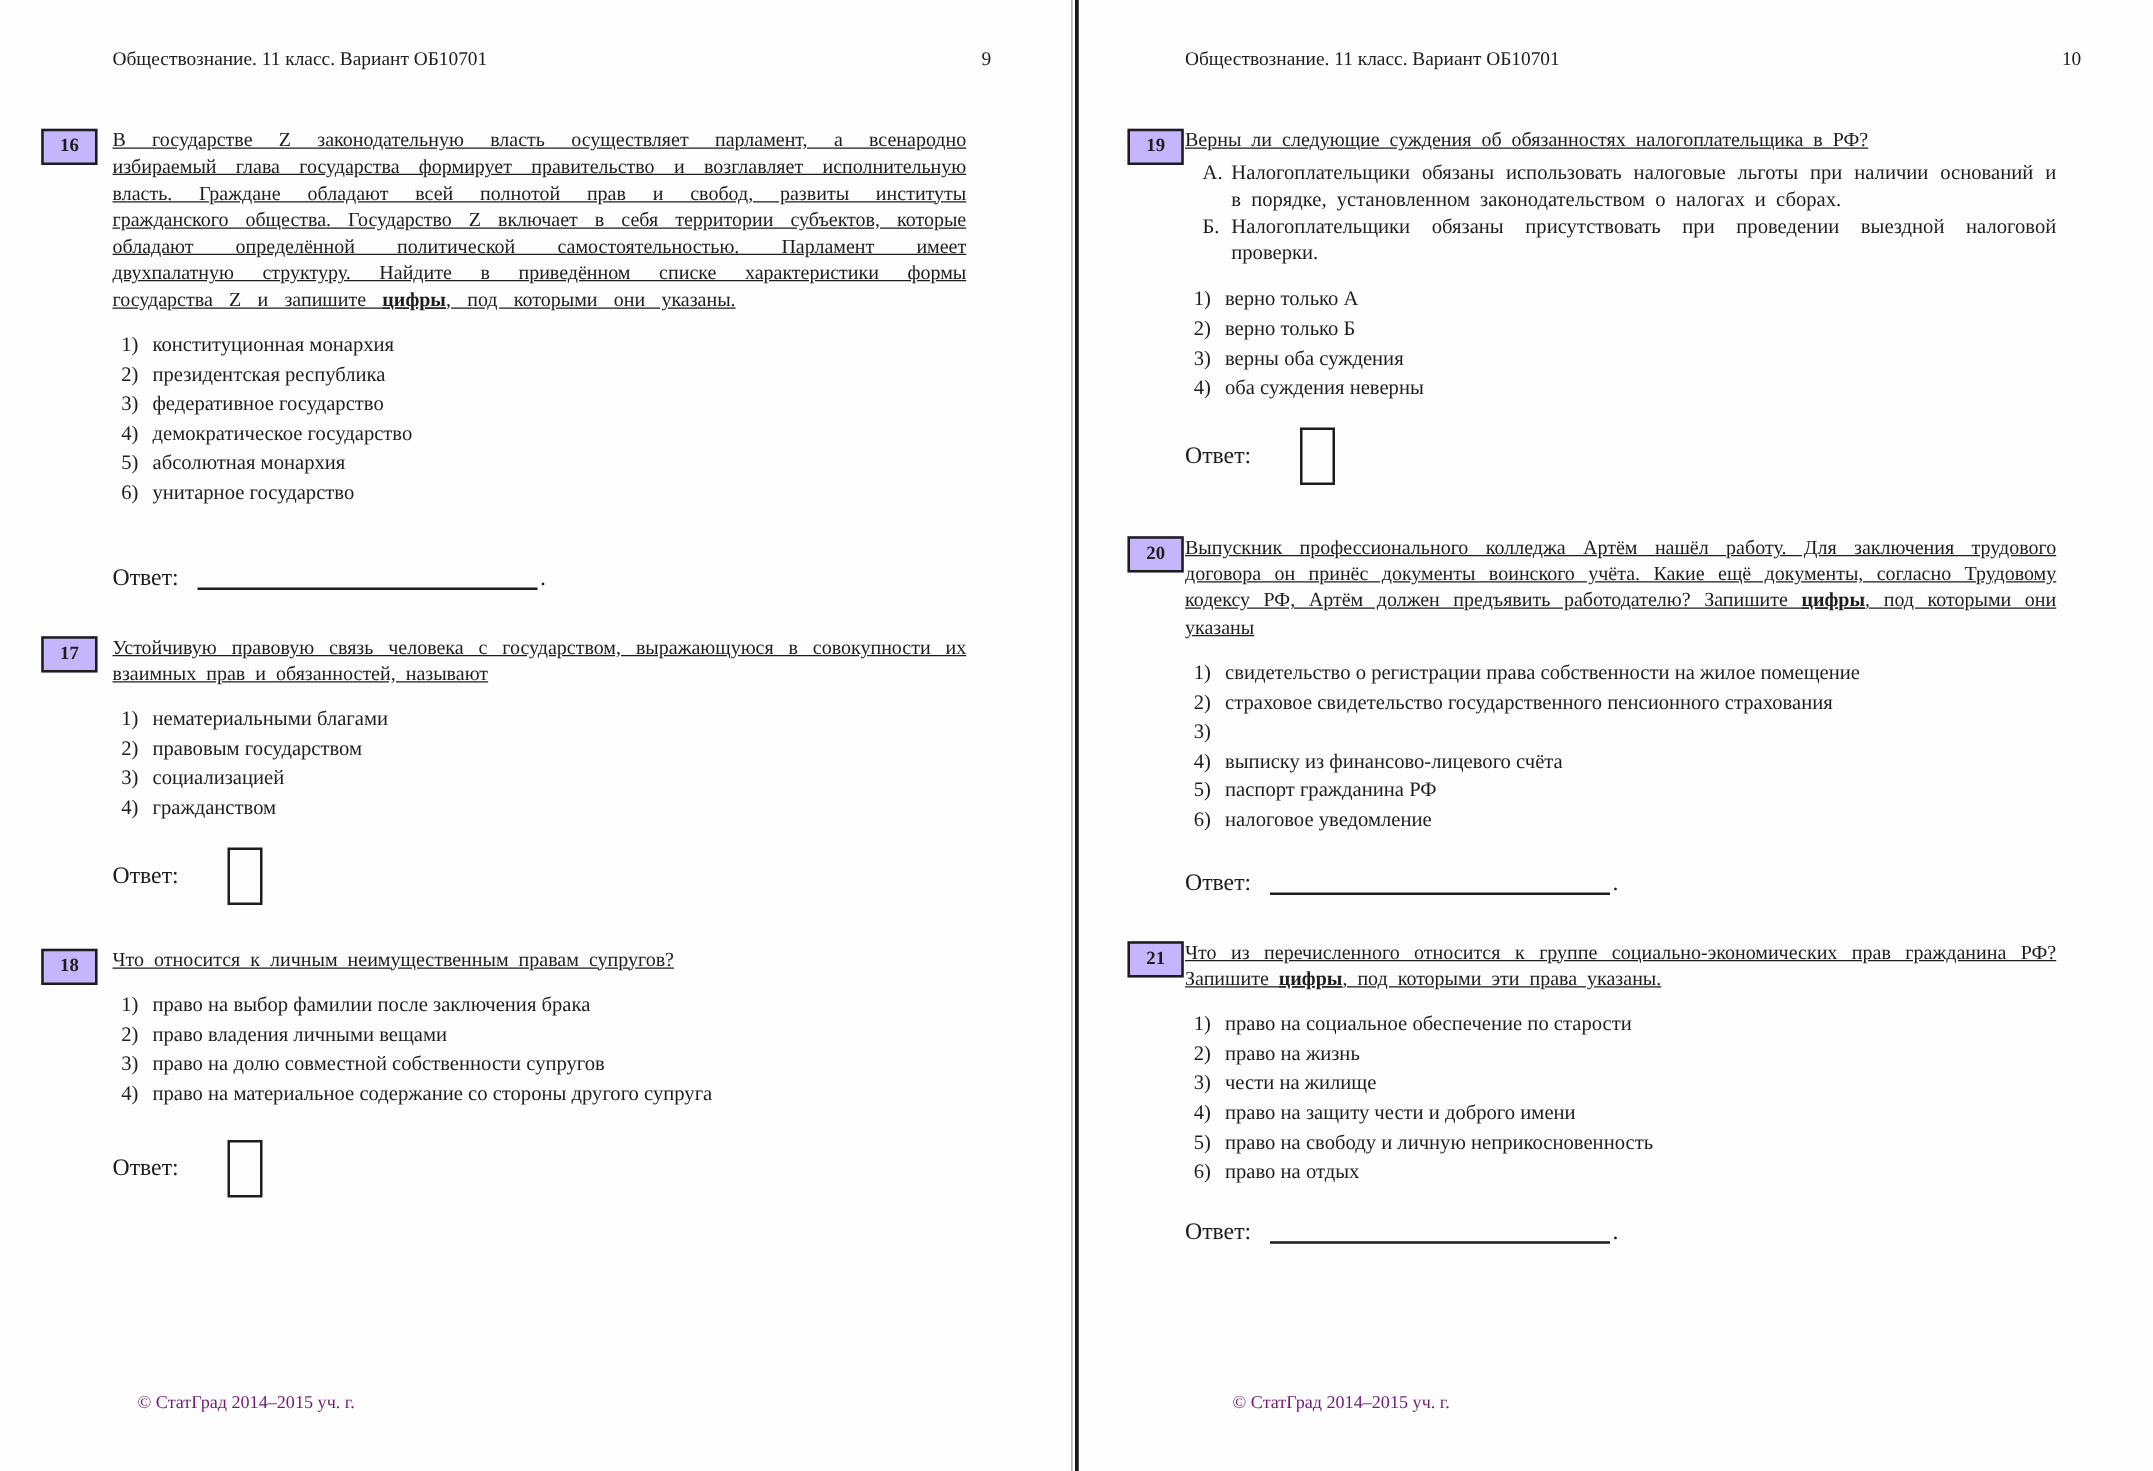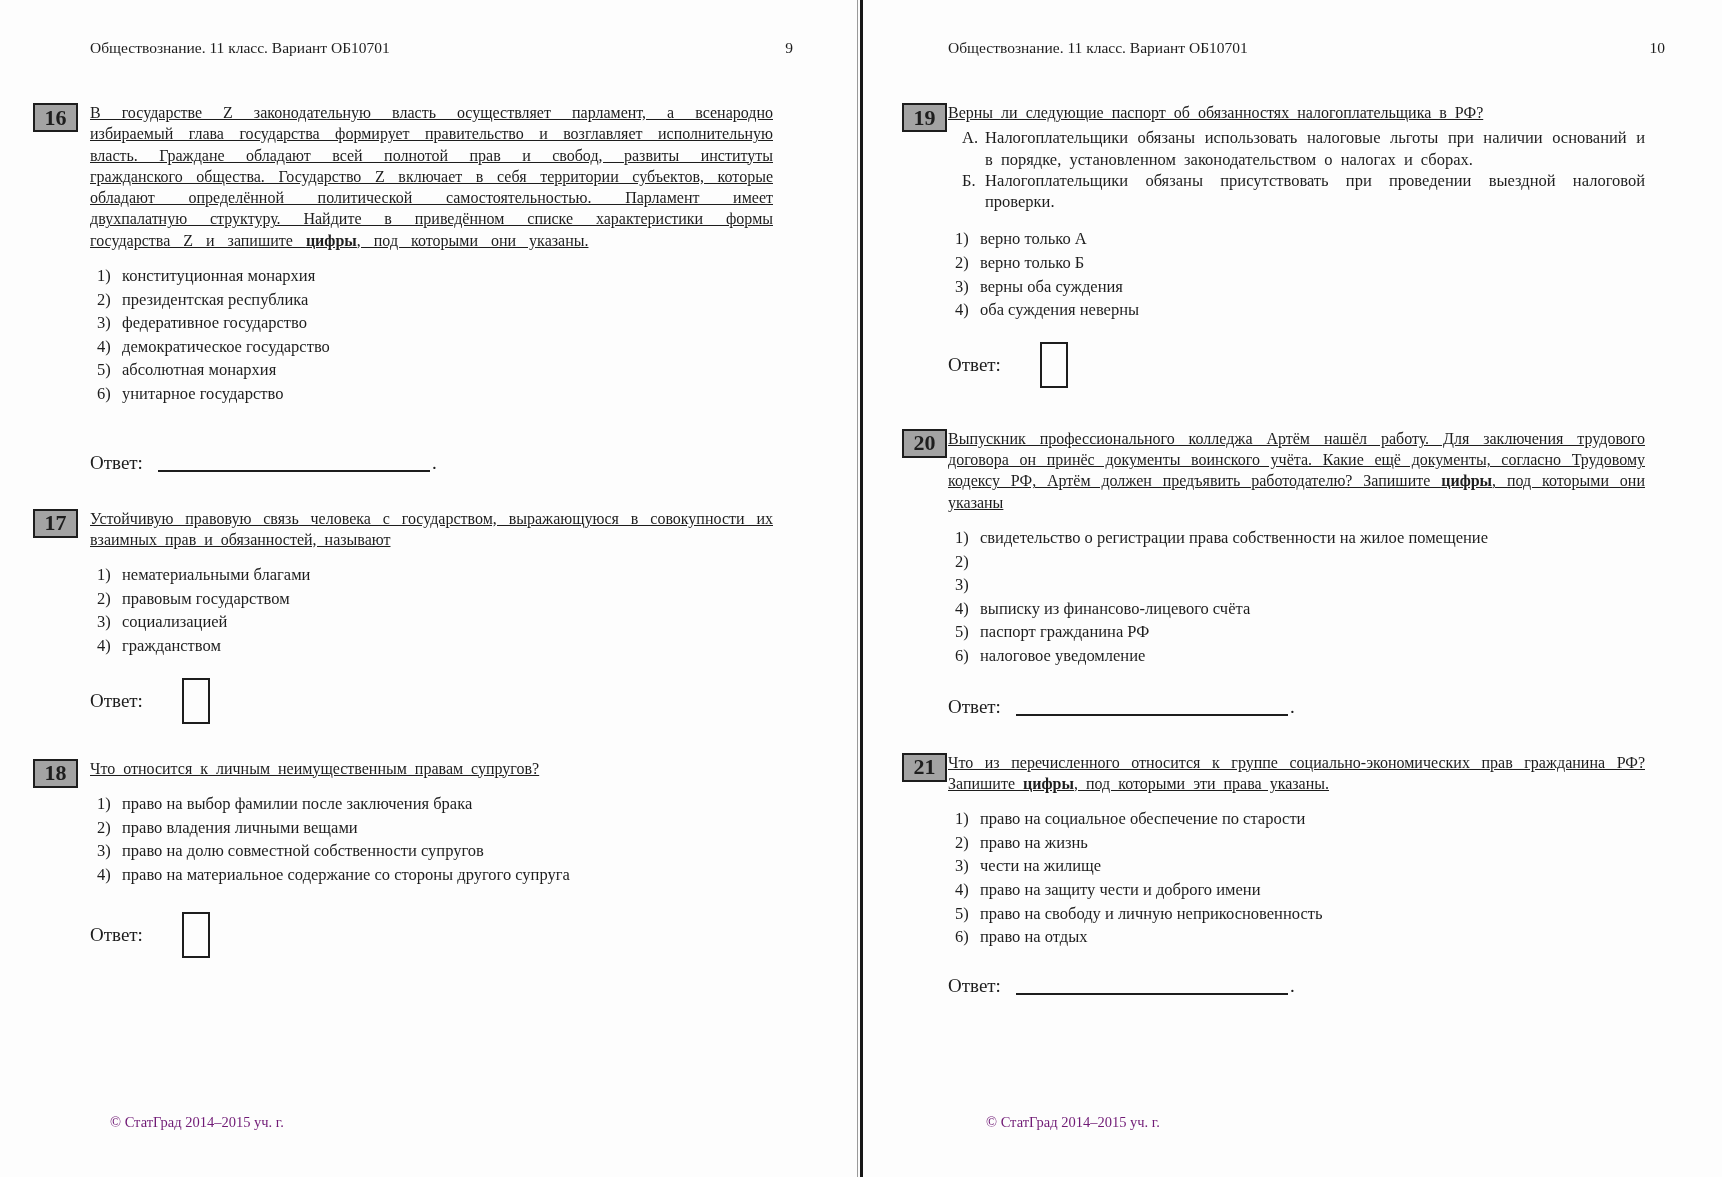--- a/index.html
+++ b/index.html
@@ -37,26 +37,26 @@
   .q { position: relative; }
   .q + .q { margin-top: 34px; }
   .q--20 { margin-top: 40px !important; }
 
   .qnum {
     position: absolute;
     top: 1px;
     width: 45px;
     height: 29px;
     border: 2px solid #1d1d1d;
-    background: #a3a3a3;
+    background: #c4b5fd;
     display: flex;
     align-items: center;
     justify-content: center;
     font-weight: bold;
-    font-size: 22px;
+    font-size: 15px;
   }
   .page-left  .qnum { left: -57px; }
   .page-right .qnum { left: -46px; }
 
   .qtext {
     font-size: 16px;
     line-height: 21.3px;
     text-align: justify;
     word-spacing: 4px;
     text-decoration: underline;
@@ -232,21 +232,21 @@
     <header class="pagehead">
       <span class="head-title">Обществознание. 11 класс. Вариант ОБ10701</span>
       <span class="head-pg">10</span>
     </header>
     <div class="questions">
         <div class="q q--19">
           <div class="qnum">
             <span>19</span>
           </div>
           <div class="qbody">
-            <p class="qtext"><span>Верны ли следующие паспорт об обязанностях налогоплательщика в РФ?</span></p>
+            <p class="qtext"><span>Верны ли следующие суждения об обязанностях налогоплательщика в РФ?</span></p>
             <div class="stmts">
               <div class="stmt">
                 <span class="stmt-label">А.</span>
                 <span class="stmt-text">Налогоплательщики обязаны использовать налоговые льготы при наличии оснований и в порядке, установленном законодательством о налогах и сборах.</span>
               </div>
               <div class="stmt">
                 <span class="stmt-label">Б.</span>
                 <span class="stmt-text">Налогоплательщики обязаны присутствовать при проведении выездной налоговой проверки.</span>
               </div>
             </div>
@@ -280,20 +280,21 @@
           </div>
           <div class="qbody">
             <p class="qtext"><span>Выпускник профессионального колледжа Артём нашёл работу. Для заключения трудового договора он принёс документы воинского учёта. Какие ещё документы, согласно Трудовому кодексу РФ, Артём должен предъявить работодателю? Запишите </span><span class="em-word">цифры</span><span>, под которыми они указаны</span></p>
             <div class="opts">
               <div class="opt">
                 <span class="opt-num">1)</span>
                 <span class="opt-text">свидетельство о регистрации права собственности на жилое помещение</span>
               </div>
               <div class="opt">
                 <span class="opt-num">2)</span>
+                <span class="opt-text">страховое свидетельство государственного пенсионного страхования</span>
               </div>
               <div class="opt">
                 <span class="opt-num">3)</span>
               </div>
               <div class="opt">
                 <span class="opt-num">4)</span>
                 <span class="opt-text">выписку из финансово-лицевого счёта</span>
               </div>
               <div class="opt">
                 <span class="opt-num">5)</span>

